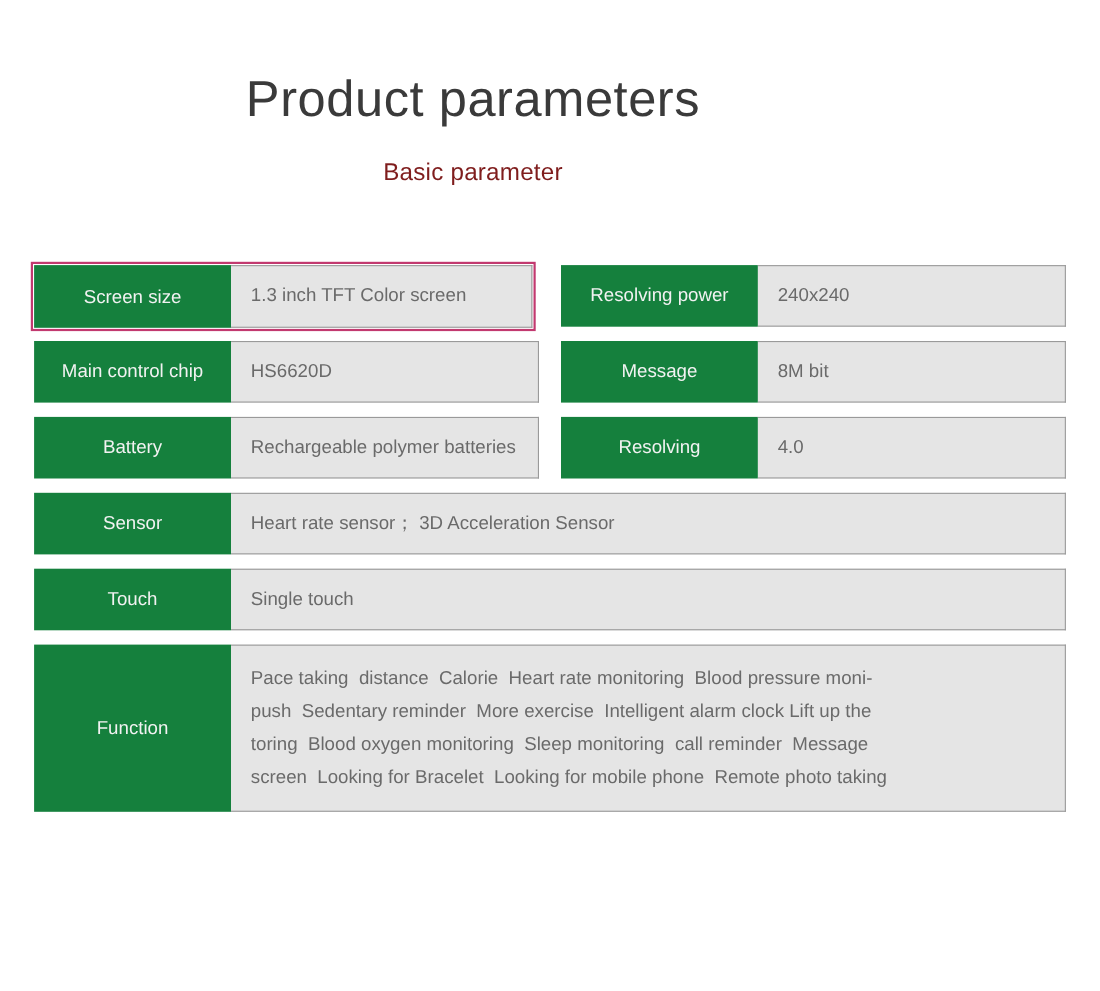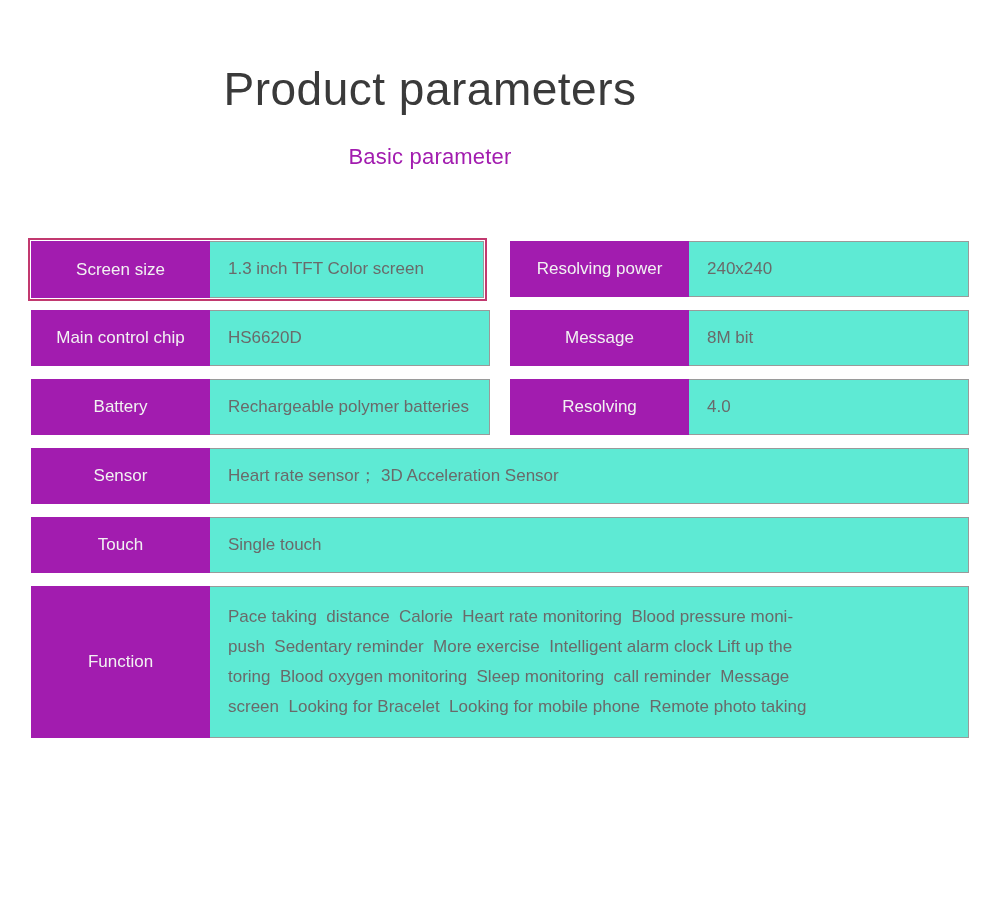--- a/index.html
+++ b/index.html
@@ -31,21 +31,21 @@
     font-size: 46px;
     font-weight: normal;
     color: #3a3a3a;
     letter-spacing: 0.5px;
     margin: 0;
     line-height: 1.2;
   }
   .page-subtitle {
     font-size: 22px;
     font-weight: normal;
-    color: #a21caf;
+    color: #7f1d1d;
     margin: 0;
     padding-top: 27px;
     letter-spacing: 0.2px;
   }
 
   
   .spec-table {
     position: absolute;
     left: 31px;
     top: 241px;
@@ -73,40 +73,40 @@
 
   .spec-row.highlighted {
     border: 2px solid #c2396f;
     padding: 1px;
     margin-left: -3px;
     margin-top: -3px;
     margin-bottom: 9px;
   }
 
   .spec-label {
-    background: #a21caf;
+    background: #15803d;
     color: #f2f2f2;
     display: flex;
     align-items: center;
     justify-content: center;
     text-align: center;
     font-size: 17px;
     box-sizing: border-box;
     flex: 0 0 auto;
     width: 179px;
     min-height: 56px;
     padding: 6px 6px;
     line-height: 1.25;
   }
   .spec-row.full .spec-label {
     width: 179px;
   }
 
   .spec-value {
-    background: #5eead4;
+    background: #e5e5e5;
     border: 1px solid #9a9a9a;
     border-left: none;
     color: #6a6a6a;
     font-size: 17px;
     box-sizing: border-box;
     flex: 1 1 auto;
     min-height: 56px;
     display: flex;
     align-items: center;
     padding: 6px 0 6px 18px;

